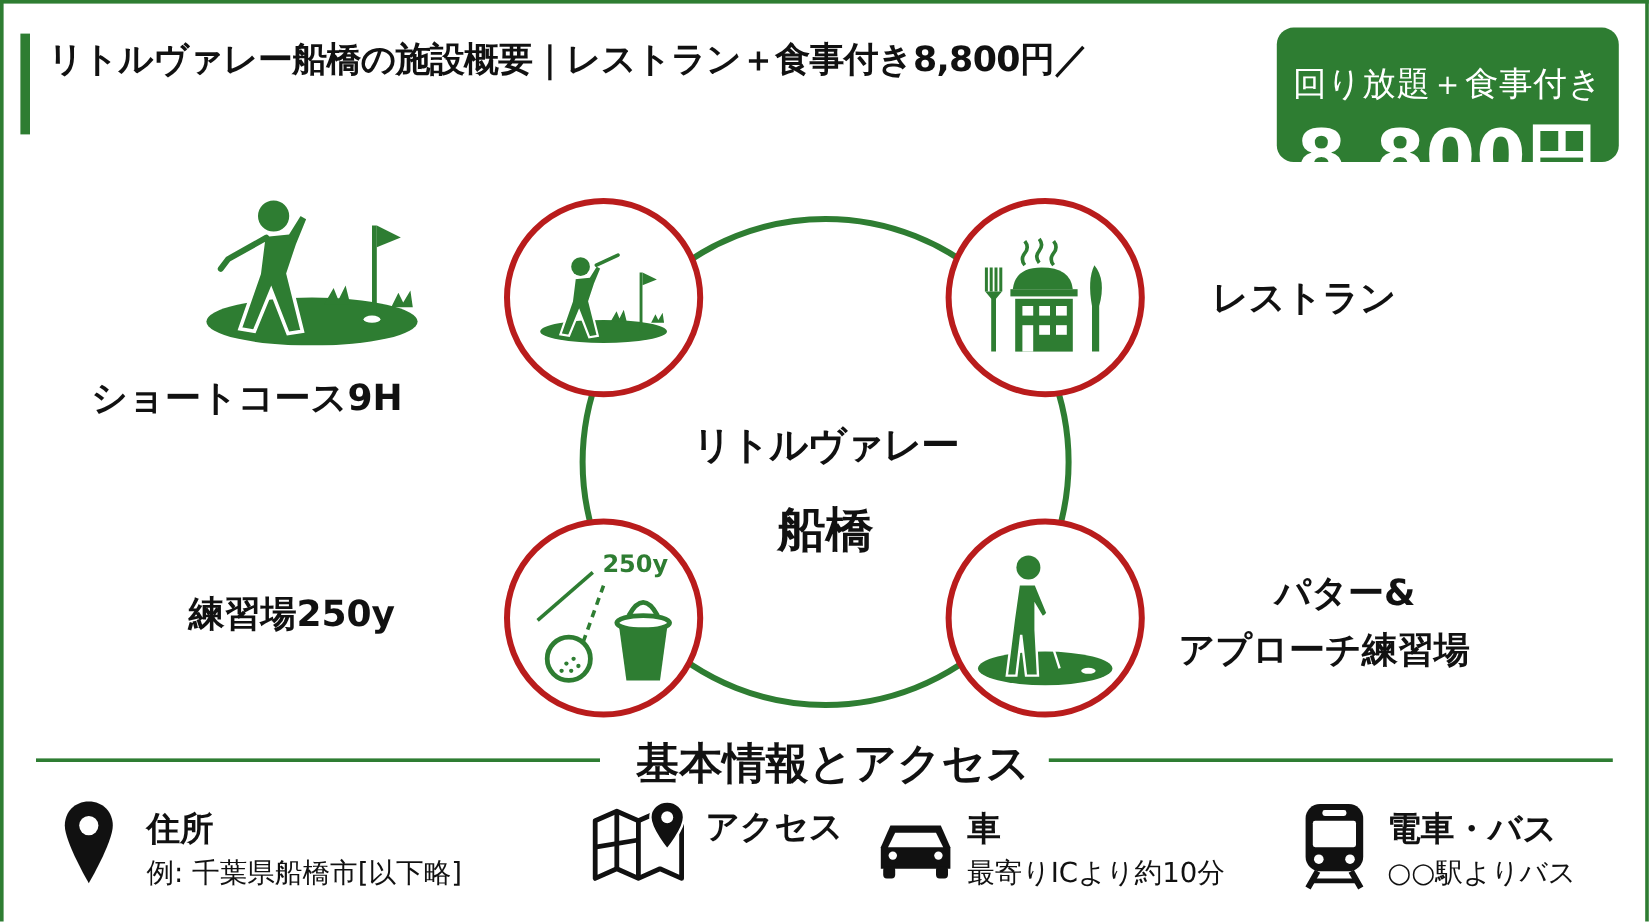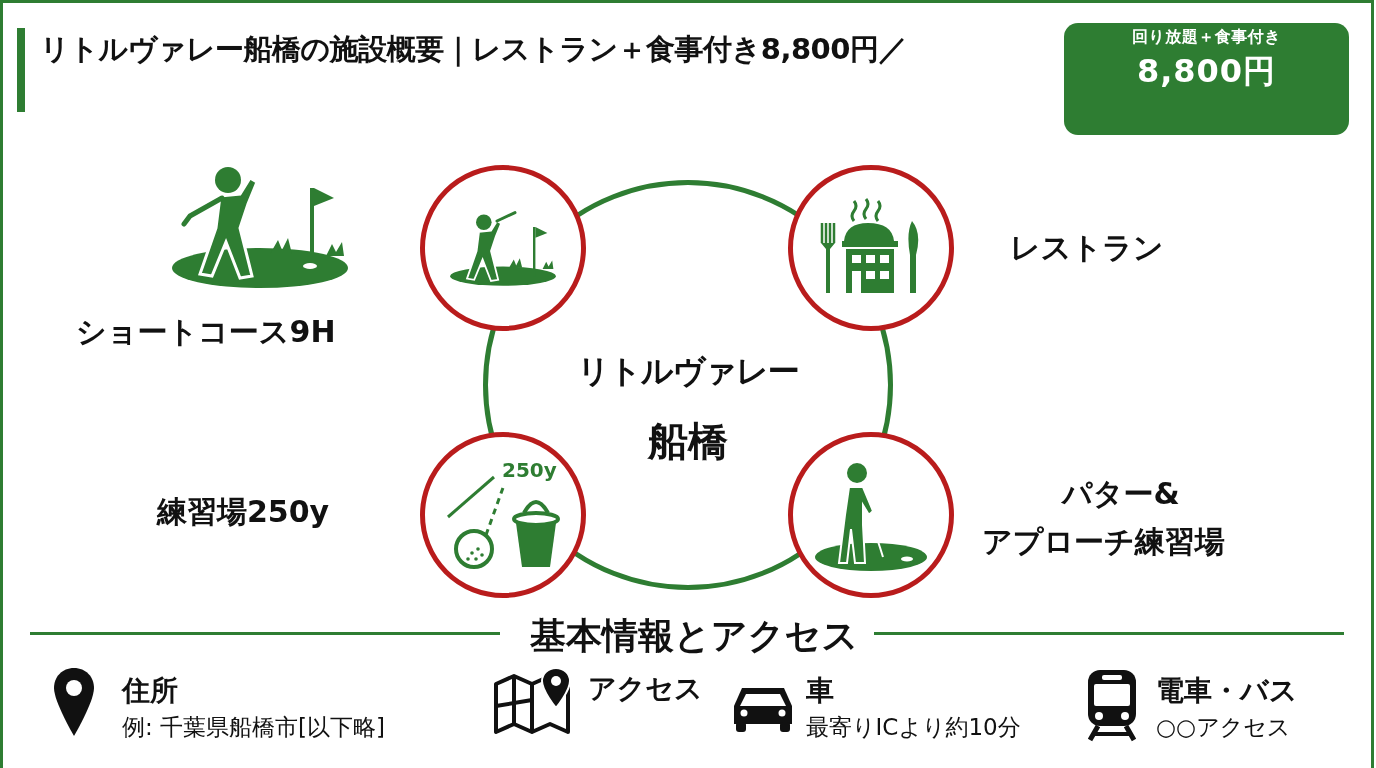--- a/index.html
+++ b/index.html
@@ -2,22 +2,22 @@
 <html><head>
 <meta charset="utf-8">
 <style>
   * { box-sizing: border-box; margin: 0; padding: 0; }
   html, body { width: 1376px; height: 768px; overflow: hidden; background: #ffffff; }
   body { font-family: "DejaVu Sans", "Liberation Sans", sans-serif; color: #111; position: relative; }
   .frame { position: absolute; left: 0; top: 0; width: 1374px; height: 770px; border: 3px solid #2e7d32; border-bottom: none; }
   .title-bar { position: absolute; left: 17px; top: 28px; width: 8px; height: 84px; background: #2e7d32; }
   .title { position: absolute; left: 40px; top: 27px; font-weight: bold; font-size: 29px; line-height: 44px; letter-spacing: -0.5px; white-space: nowrap; }
   .price-box { position: absolute; left: 1064px; top: 23px; width: 285px; height: 112px; background: #2e7d32; border-radius: 14px; color: #fff; text-align: center; }
-  .price-box .l1 { font-weight: bold; font-size: 16px; margin-top: 4px; letter-spacing: 0.5px; }
-  .price-box .l2 { font-weight: bold; font-size: 32px; margin-top: 2px; letter-spacing: 1px; }
+  .price-box .l1 { font-weight: normal; font-size: 28px; margin-top: 28px; letter-spacing: 0.5px; }
+  .price-box .l2 { font-weight: bold; font-size: 59px; margin-top: 2px; letter-spacing: 1px; }
   .big-circle { position: absolute; left: 483px; top: 180px; width: 410px; height: 410px; border: 5px solid #2e7d32; border-radius: 50%; background: #fff; }
   .node { position: absolute; width: 166px; height: 166px; border: 5px solid #b91c1c; border-radius: 50%; background: #fff; display: flex; align-items: center; justify-content: center; }
   .center-name { position: absolute; left: 483px; top: 350px; width: 410px; text-align: center; font-weight: bold; font-size: 32px; letter-spacing: -1px; }
   .center-sub { position: absolute; left: 483px; top: 414px; width: 410px; text-align: center; font-weight: bold; font-size: 40px; }
   .label { position: absolute; font-weight: bold; font-size: 30px; white-space: nowrap; }
   .section-line { position: absolute; top: 632px; height: 3px; background: #2e7d32; }
   .section-title { position: absolute; left: 530px; top: 612px; font-weight: bold; font-size: 36px; white-space: nowrap; }
   .info-head { position: absolute; font-weight: bold; font-size: 28px; white-space: nowrap; }
   .info-sub { position: absolute; font-size: 23px; white-space: nowrap; }
 </style>
@@ -162,13 +162,13 @@
     <rect x="4" y="4" width="48" height="56" rx="12" fill="#111"></rect>
     <rect x="18" y="9" width="20" height="5" rx="2" fill="#fff"></rect>
     <rect x="10" y="18" width="36" height="22" rx="2" fill="#fff"></rect>
     <circle cx="15" cy="50" r="4" fill="#fff"></circle>
     <circle cx="41" cy="50" r="4" fill="#fff"></circle>
     <path d="M14 60 L6 74 M42 60 L50 74" stroke="#111" stroke-width="5"></path>
     <line x1="10" y1="68" x2="46" y2="68" stroke="#111" stroke-width="4"></line>
   </svg>
 </div>
 <div class="info-head" style="left:1156px;top:672px;">電車・バス</div>
-<div class="info-sub" style="left:1156px;top:712px;">○○アクセス</div>
+<div class="info-sub" style="left:1156px;top:712px;">○○駅よりバス</div>
 
 </body></html>

